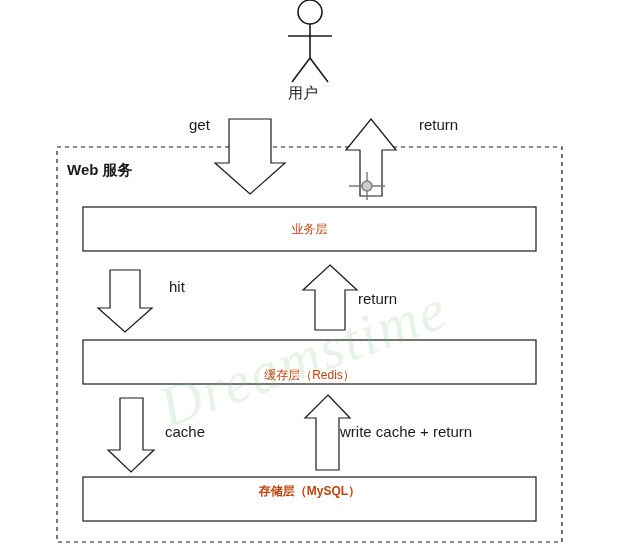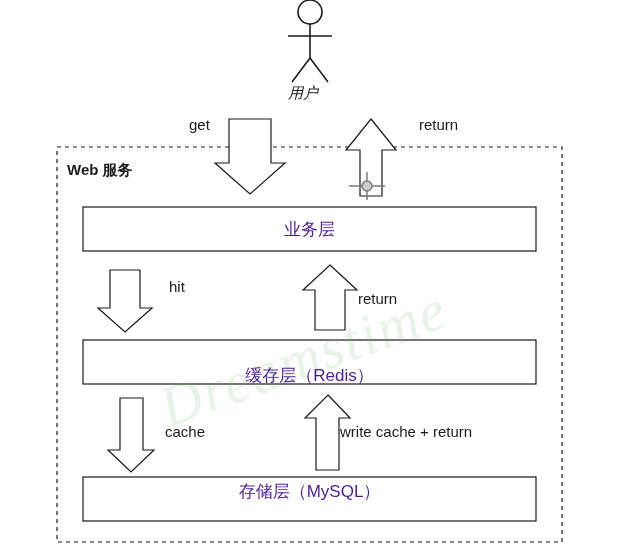--- a/index.html
+++ b/index.html
@@ -26,29 +26,28 @@
   }
   .lbl {
     position: absolute;
     color: #1a1a1a;
     white-space: nowrap;
     font-size: 15px;
     line-height: 1;
   }
   .lbl-actor {
     font-size: 15px;
-    font-style: italic;
   }
   .box-label {
     position: absolute;
     display: flex;
     align-items: center;
     justify-content: center;
-    font-size: 17px;
-    color: #4c1d95;
+    font-size: 12px;
+    color: #c2410c;
     white-space: nowrap;
   }
   .watermark {
     position: absolute;
     left: 150px;
     top: 378px;
     font-size: 58px;
     font-family: "Liberation Serif", serif;
     font-style: italic;
     color: rgba(120, 190, 120, 0.18);
@@ -103,21 +102,21 @@
   <div class="watermark">Dreamstime</div>
 
   <div class="lbl lbl-actor" style="left:288px; top:85px;">用户</div>
 
   <div class="lbl" style="left:67px; top:162px;font-weight:bold;">Web 服务</div>
 
   <div class="box-label" style="left:83px; top:207px; width:453px; height:44px;">业务层</div>
 
   <div class="box-label" style="left:83px; top:340px; width:453px; height:28px;margin-top:21px;">缓存层（Redis）</div>
 
-  <div class="box-label" style="left:83px; top:477px; width:453px; height:28px;">存储层（MySQL）</div>
+  <div class="box-label" style="left:83px; top:477px; width:453px; height:28px;font-weight:bold;">存储层（MySQL）</div>
 
   <div class="lbl" style="left:189px; top:117px;">get</div>
 
   <div class="lbl" style="left:419px; top:117px;">return</div>
 
   <div class="lbl" style="left:169px; top:279px;">hit</div>
 
   <div class="lbl" style="left:358px; top:291px;">return</div>
 
   <div class="lbl" style="left:165px; top:424px;">cache</div>

